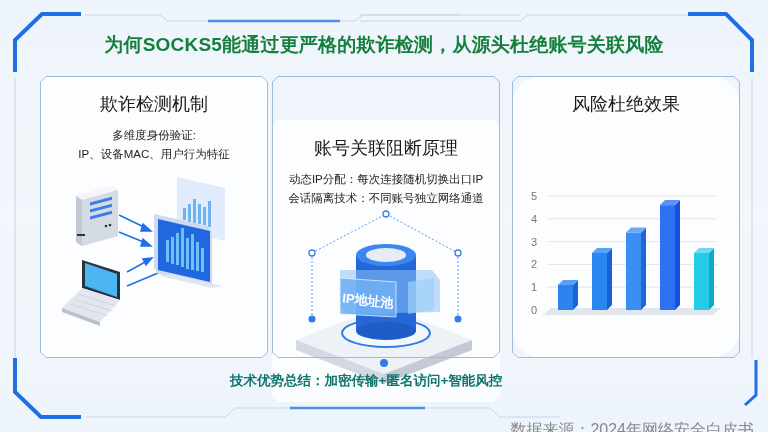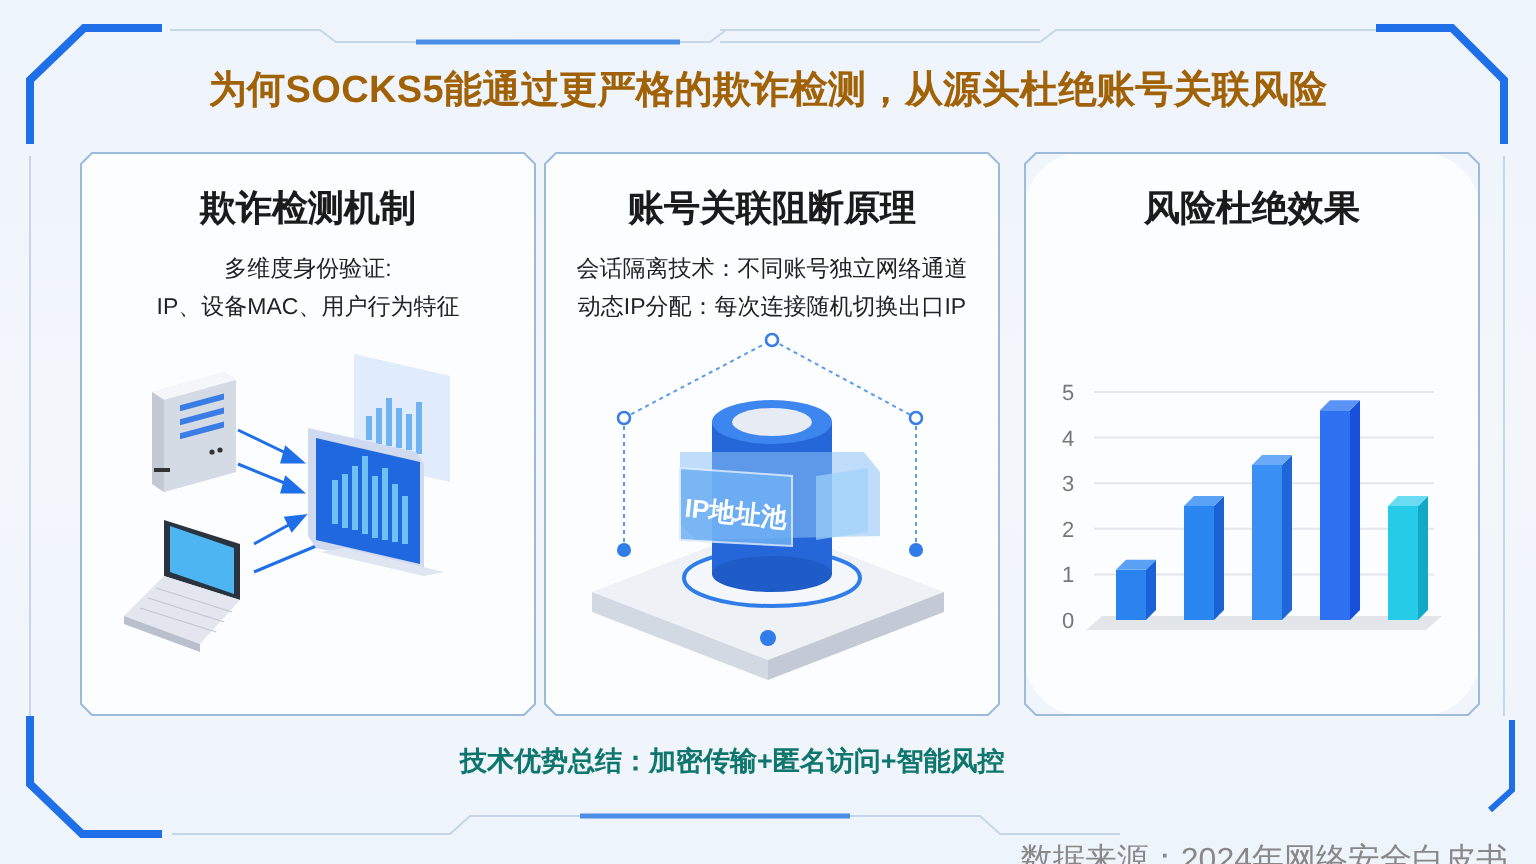--- a/index.html
+++ b/index.html
@@ -5,31 +5,31 @@
     html, body { margin: 0; padding: 0; }
     body {
       width: 768px; height: 432px; overflow: hidden; position: relative;
       background: linear-gradient(180deg, #eef4fb 0%, #f3f7fc 50%, #eef4fb 100%);
       font-family: "Liberation Sans", "DejaVu Sans", sans-serif;
       color: #1a1a1a;
     }
     .frame { position: absolute; inset: 0; pointer-events: none; }
     .title {
       position: absolute; left: 0; right: 0; top: 32px; text-align: center;
-      font-size: 19px; font-weight: bold; color: #a16207; letter-spacing: 0.2px;
+      font-size: 19px; font-weight: bold; color: #15803d; letter-spacing: 0.2px;
     }
     .card {
       position: absolute; top: 76px; height: 282px; width: 228px;
       background: rgba(255,255,255,0.75);
       clip-path: polygon(6px 0, calc(100% - 6px) 0, 100% 6px, 100% calc(100% - 6px), calc(100% - 6px) 100%, 6px 100%, 0 calc(100% - 6px), 0 6px);
     }
     .card-border { position: absolute; top: 76px; height: 282px; width: 228px; pointer-events: none; }
     .card-title {
       position: absolute; left: 0; right: 0; top: 16px; text-align: center;
-      font-size: 18px; font-weight: bold; color: #1b1b1b;
+      font-size: 18px; font-weight: normal; color: #1b1b1b;
     }
     .card-desc {
       position: absolute; left: 0; right: 0; top: 50px; text-align: center;
       font-size: 11.5px; line-height: 19px; color: #222;
     }
     .illus { position: absolute; left: 0; top: 0; }
     .summary {
       position: absolute; left: 230px; top: 372px;
       font-size: 13.5px; font-weight: bold; color: #0f766e;
     }
@@ -130,25 +130,25 @@
       <line x1="30" y1="228" x2="68" y2="240"></line>
       <line x1="34" y1="223" x2="72" y2="235"></line>
       <line x1="38" y1="218" x2="76" y2="230"></line>
     </g>
   </svg>
 </div>
 <svg class="card-border" style="left:40px;" width="228" height="282" viewBox="0 0 228 282">
   <polygon points="6,0.5 222,0.5 227.5,6 227.5,276 222,281.5 6,281.5 0.5,276 0.5,6" fill="none" stroke="#9dbbdc" stroke-width="1"></polygon>
 </svg>
 
-<div class="card" style="left:272px;">
+<div class="card" style="left:272px;margin-top:44px;">
   <div class="card-title">账号关联阻断原理</div>
   <div class="card-desc">
+    <div>动态IP分配：每次连接随机切换出口IP</div>
     <div>会话隔离技术：不同账号独立网络通道</div>
-    <div>动态IP分配：每次连接随机切换出口IP</div>
   </div>
   <svg class="illus" width="228" height="282" viewBox="0 0 228 282">
 
     <g stroke="#5b9ae8" stroke-width="1" stroke-dasharray="2,2" fill="none">
       <polyline points="40,133 114,94 186,133"></polyline>
       <line x1="40" y1="133" x2="40" y2="198"></line>
       <line x1="186" y1="133" x2="186" y2="198"></line>
     </g>
     <circle cx="114" cy="94" r="3" fill="#fff" stroke="#3a7de6" stroke-width="1.3"></circle>
     <circle cx="40" cy="133" r="3" fill="#fff" stroke="#3a7de6" stroke-width="1.3"></circle>

